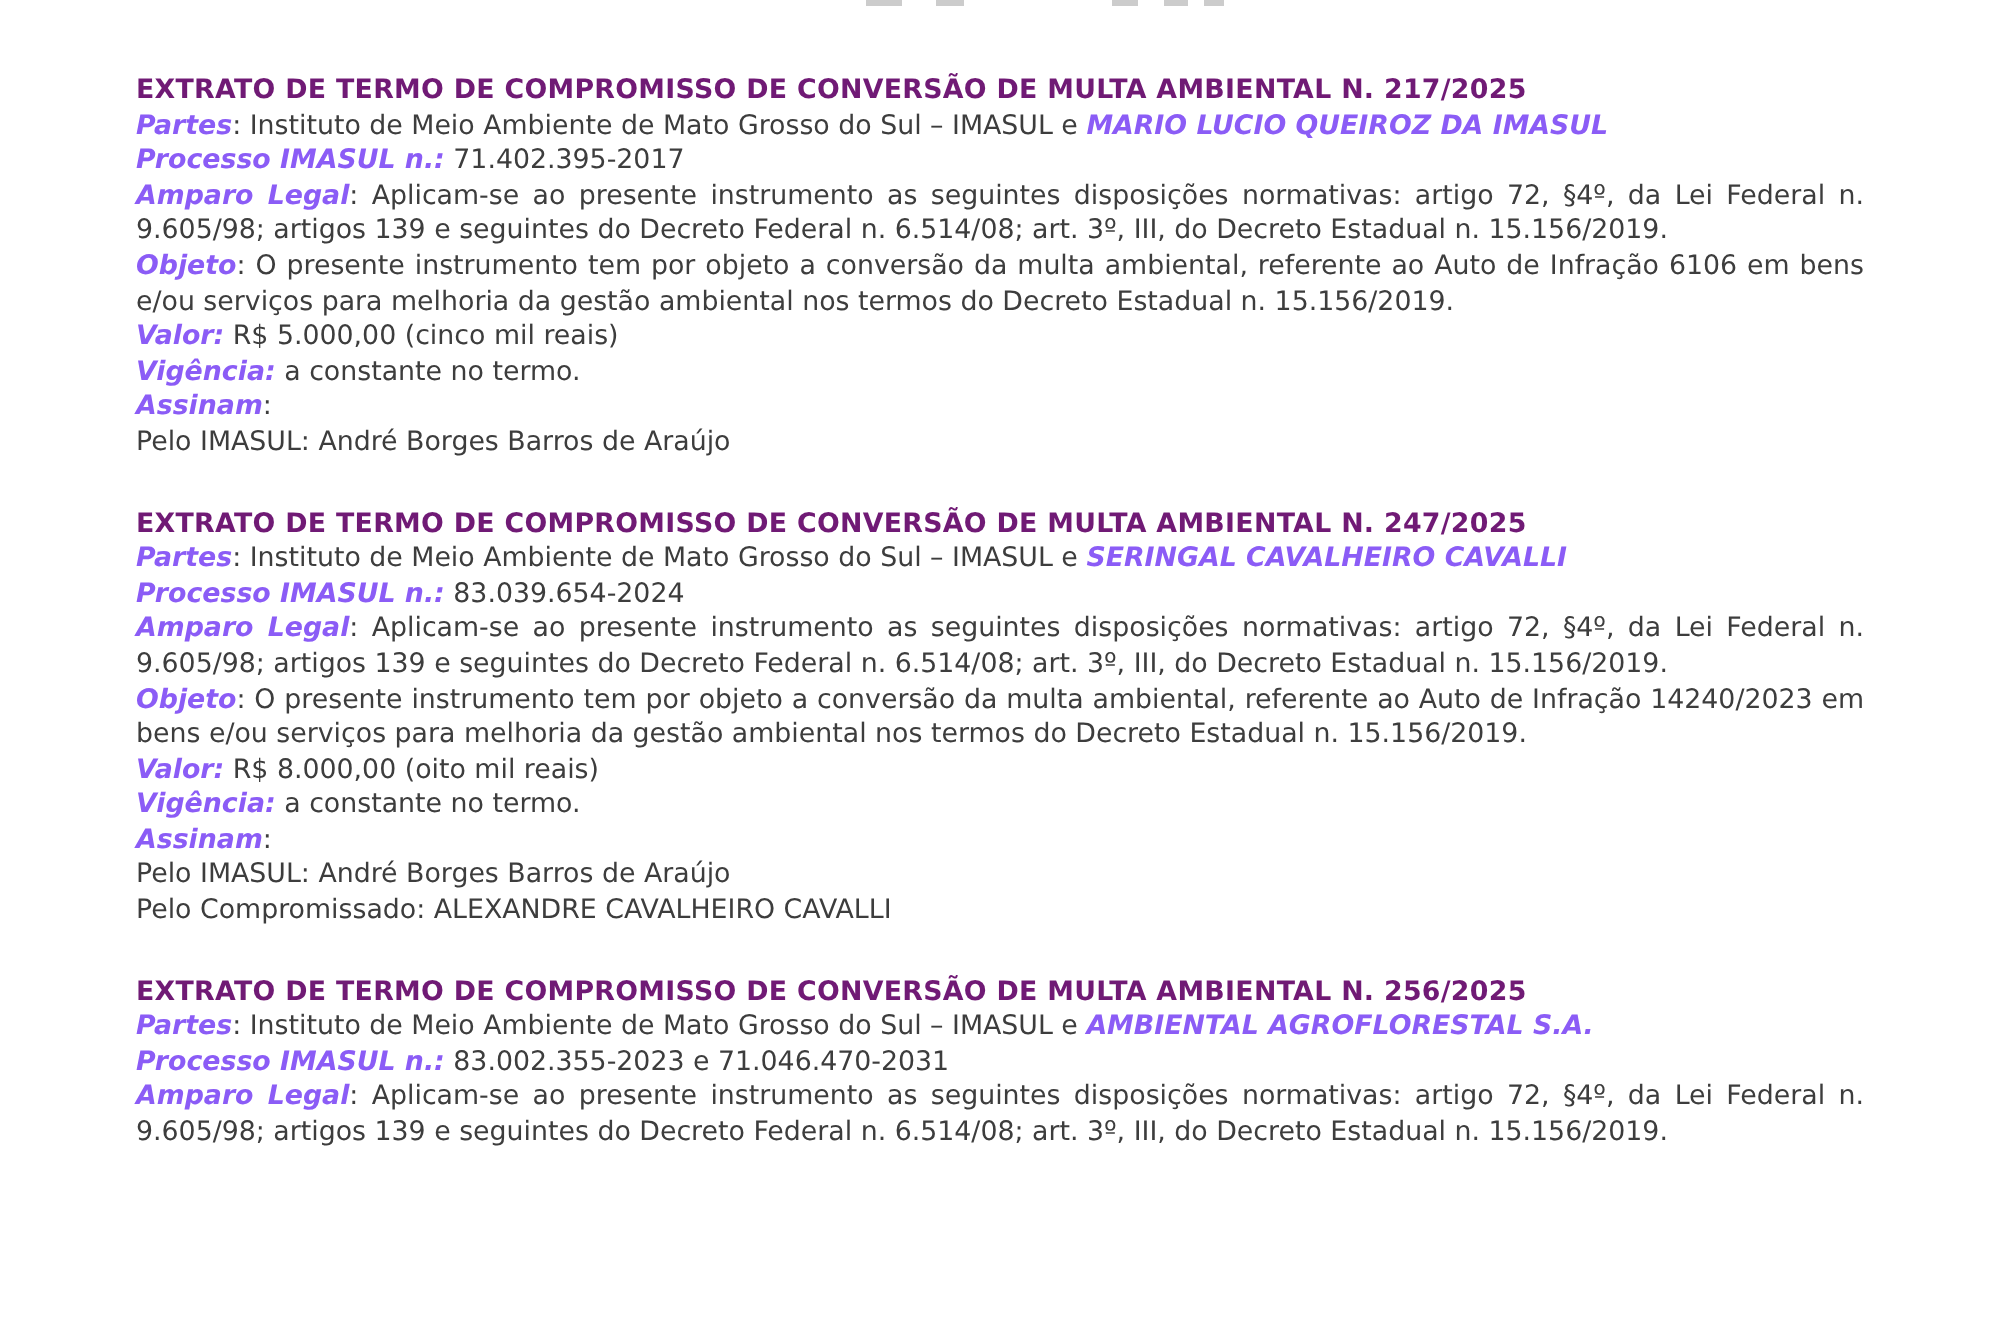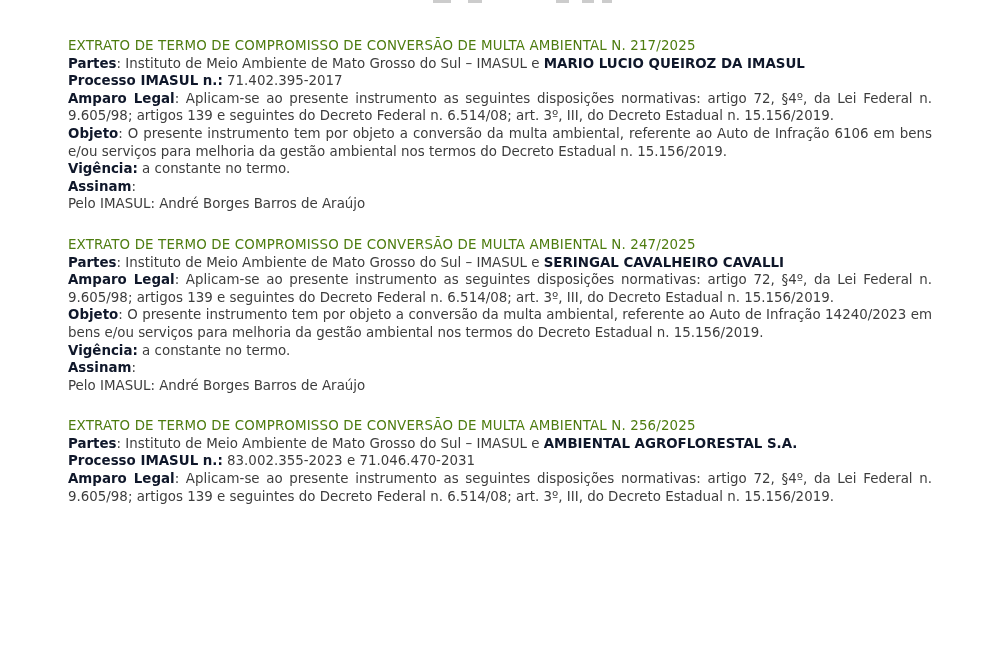--- a/index.html
+++ b/index.html
@@ -14,24 +14,24 @@
     line-height:17.6px;
     color:#3d3d3d;
     position:relative;
   }
   .doc {
     position:absolute;
     left:68px; top:37px;
     width:864px;
   }
   .extrato { margin-bottom:23px; }
-  b { font-weight:bold; color:#0f172a; }
+  b { font-weight:bold; color:#8b5cf6;font-style:italic; }
   .title {
-    font-weight:normal;
-    color:#4d7c0f;
+    font-weight:bold;
+    color:#701a75;
     letter-spacing:0.15px;
   }
   .just { text-align:justify; }
   .frag {
     position:absolute;
     top:0; height:3px;
     background:#9a9a9a;
     opacity:0.5;
   }
 </style>
@@ -45,33 +45,37 @@
 <div class="frag" style="left:602px;width:10px"></div>
 
 <div class="doc">
 
   <section class="extrato">
     <p class="title">EXTRATO DE TERMO DE COMPROMISSO DE CONVERSÃO DE MULTA AMBIENTAL N. 217/2025</p>
     <p class="just"><b>Partes</b><span>: Instituto de Meio Ambiente de Mato Grosso do Sul – IMASUL e</span> <b>MARIO LUCIO QUEIROZ DA IMASUL</b></p>
     <p><b>Processo IMASUL n.:</b> <span>71.402.395-2017</span></p>
     <p class="just"><b>Amparo Legal</b><span>: Aplicam-se ao presente instrumento as seguintes disposições normativas: artigo 72, §4º, da Lei Federal n. 9.605/98; artigos 139 e seguintes do Decreto Federal n. 6.514/08; art. 3º, III, do Decreto Estadual n. 15.156/2019.</span></p>
     <p class="just"><b>Objeto</b><span>: O presente instrumento tem por objeto a conversão da multa ambiental, referente ao Auto de Infração 6106 em bens e/ou serviços para melhoria da gestão ambiental nos termos do Decreto Estadual n. 15.156/2019.</span></p>
+    <p><b>Valor:</b> <span>R$ 5.000,00 (cinco mil reais)</span></p>
     <p><b>Vigência:</b> <span>a constante no termo.</span></p>
     <p><b>Assinam</b><span>:</span></p>
     <p>Pelo IMASUL: André Borges Barros de Araújo</p>
   </section>
 
   <section class="extrato">
     <p class="title">EXTRATO DE TERMO DE COMPROMISSO DE CONVERSÃO DE MULTA AMBIENTAL N. 247/2025</p>
     <p class="just"><b>Partes</b><span>: Instituto de Meio Ambiente de Mato Grosso do Sul – IMASUL e</span> <b>SERINGAL CAVALHEIRO CAVALLI</b></p>
+    <p><b>Processo IMASUL n.:</b> <span>83.039.654-2024</span></p>
     <p class="just"><b>Amparo Legal</b><span>: Aplicam-se ao presente instrumento as seguintes disposições normativas: artigo 72, §4º, da Lei Federal n. 9.605/98; artigos 139 e seguintes do Decreto Federal n. 6.514/08; art. 3º, III, do Decreto Estadual n. 15.156/2019.</span></p>
     <p class="just"><b>Objeto</b><span>: O presente instrumento tem por objeto a conversão da multa ambiental, referente ao Auto de Infração 14240/2023 em bens e/ou serviços para melhoria da gestão ambiental nos termos do Decreto Estadual n. 15.156/2019.</span></p>
+    <p><b>Valor:</b> <span>R$ 8.000,00 (oito mil reais)</span></p>
     <p><b>Vigência:</b> <span>a constante no termo.</span></p>
     <p><b>Assinam</b><span>:</span></p>
     <p>Pelo IMASUL: André Borges Barros de Araújo</p>
+    <p>Pelo Compromissado: ALEXANDRE CAVALHEIRO CAVALLI</p>
   </section>
 
   <section class="extrato">
     <p class="title">EXTRATO DE TERMO DE COMPROMISSO DE CONVERSÃO DE MULTA AMBIENTAL N. 256/2025</p>
     <p class="just"><b>Partes</b><span>: Instituto de Meio Ambiente de Mato Grosso do Sul – IMASUL e</span> <b>AMBIENTAL AGROFLORESTAL S.A.</b></p>
     <p><b>Processo IMASUL n.:</b> <span>83.002.355-2023 e 71.046.470-2031</span></p>
     <p class="just"><b>Amparo Legal</b><span>: Aplicam-se ao presente instrumento as seguintes disposições normativas: artigo 72, §4º, da Lei Federal n. 9.605/98; artigos 139 e seguintes do Decreto Federal n. 6.514/08; art. 3º, III, do Decreto Estadual n. 15.156/2019.</span></p>
   </section>
 
 </div>

